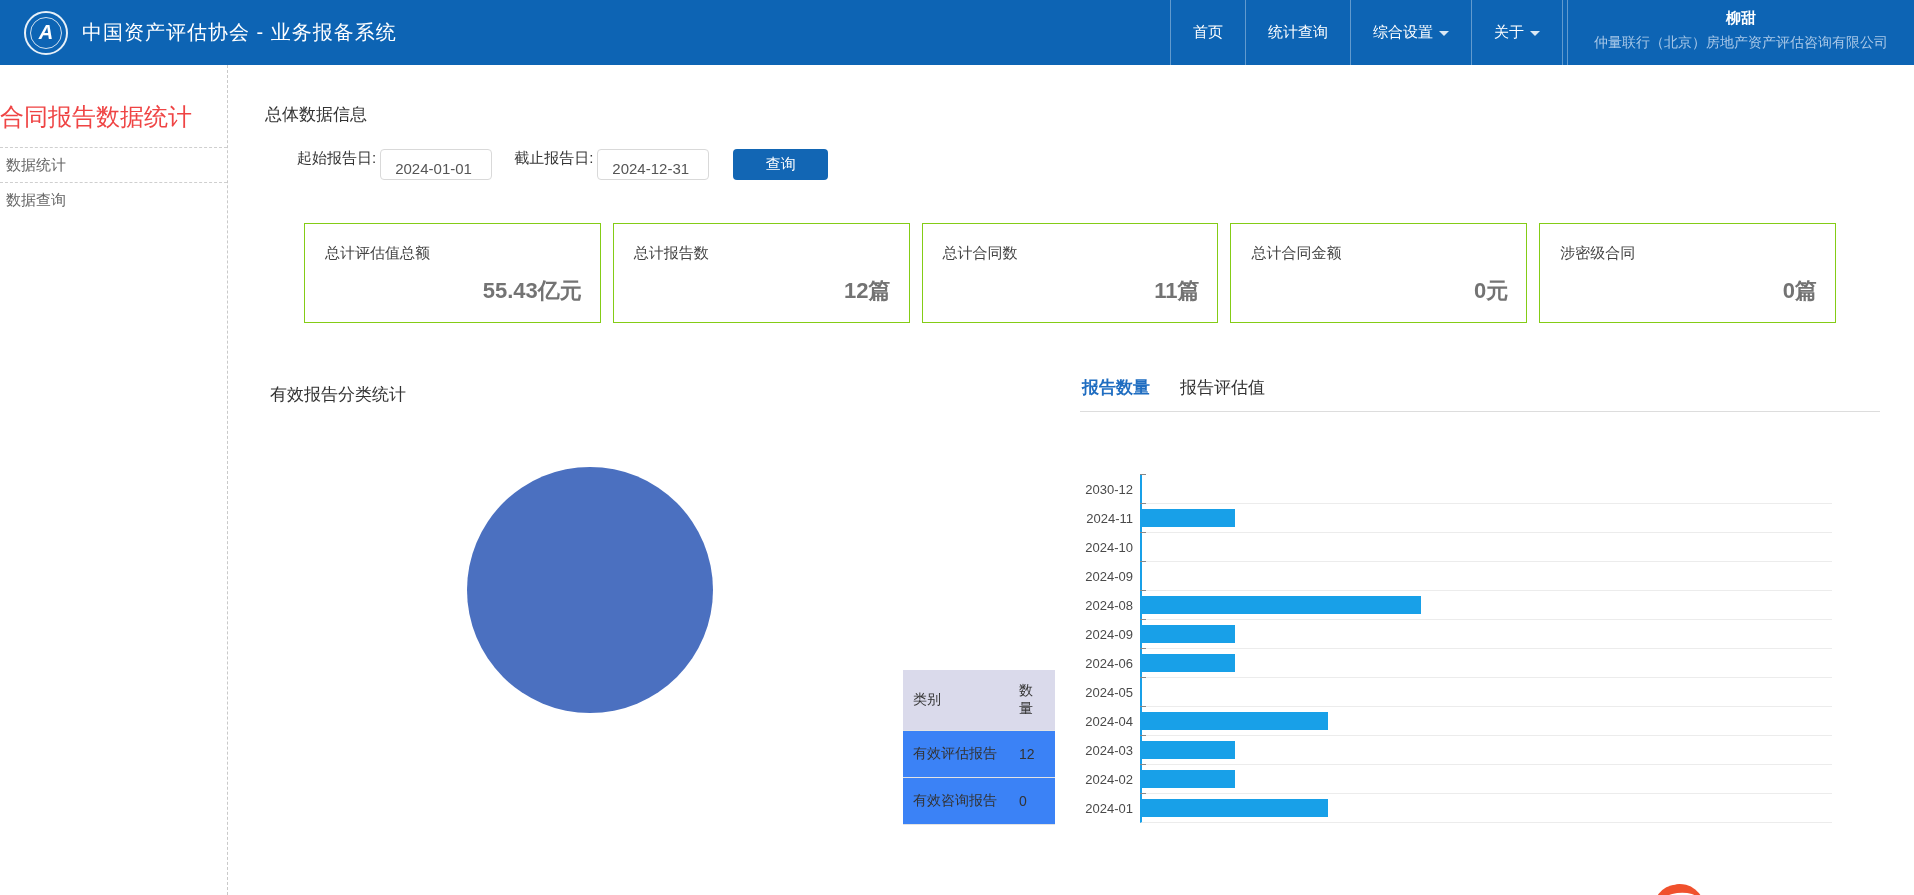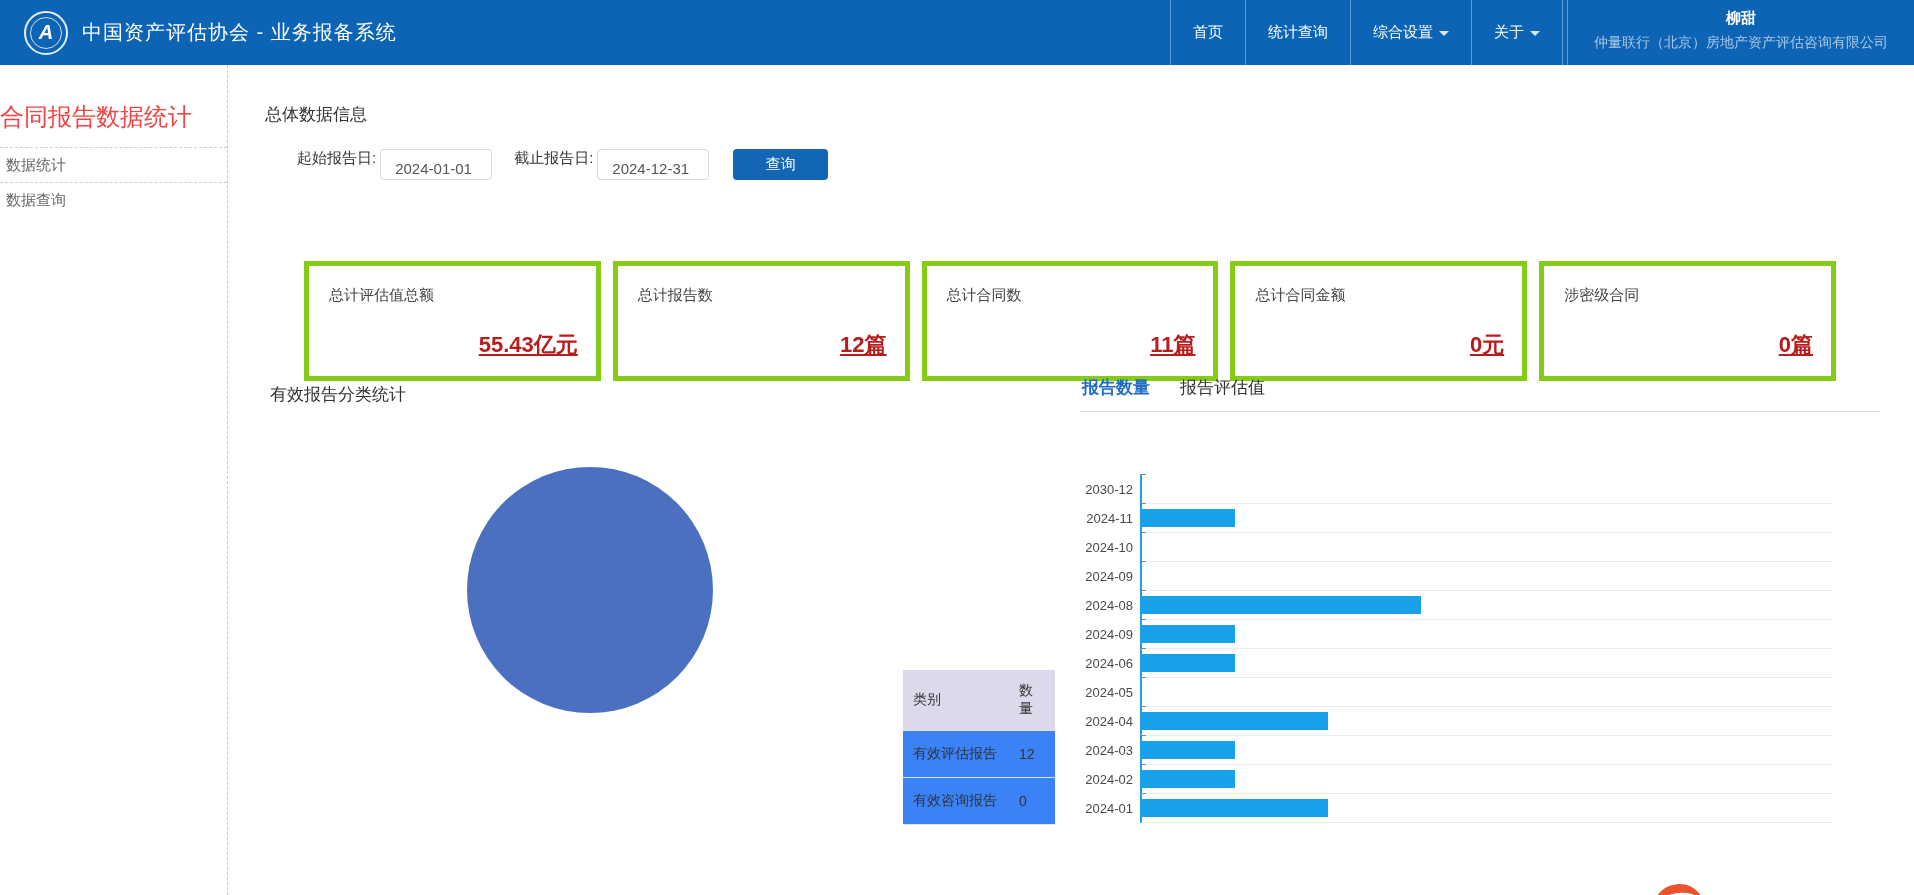--- a/index.html
+++ b/index.html
@@ -41,23 +41,23 @@
   .filter-label { color:#333; margin-right:4px; }
   .date-input { width:112px; height:31px; border:1px solid #d9d9d9; border-radius:4px;
                 font-size:15px; color:#555; padding:7px 0 0 14px; outline:none;
                 font-family:"Liberation Sans","DejaVu Sans",sans-serif; }
   .gap-lg { width:22px; }
   .search-btn { margin-left:24px; width:95px; height:31px; background:#1266b4; color:#fff;
                 border:none; border-radius:4px; font-size:15px; cursor:pointer;
                 font-family:"Liberation Sans","DejaVu Sans",sans-serif; }
 
   .cards { position:absolute; left:76px; top:158px; width:1532px; display:flex; gap:12px; }
-  .card { flex:1; height:120px; background:#fff; border:5px solid #84cc16; position:relative;margin-top:38px; }
+  .card { flex:1; height:100px; background:#fff; border:1px solid #84cc16; position:relative; }
   .card-label { position:absolute; left:20px; top:20px; font-size:15px; color:#444; }
-  .card-value { position:absolute; right:18px; bottom:16px; font-size:22px; font-weight:bold; color:#b91c1c;text-decoration:underline; }
+  .card-value { position:absolute; right:18px; bottom:16px; font-size:22px; font-weight:bold; color:#737373; }
 
   .pie-title { position:absolute; left:42px; top:318px; font-size:17px; color:#333; }
   .pie { position:absolute; left:239px; top:402px; width:246px; height:246px; border-radius:50%; }
 
   .cat-table { position:absolute; left:675px; top:605px; width:152px; font-size:14px; color:#333;
                border-collapse:collapse; }
   .cat-table th { background:#dadaeb; font-weight:normal; text-align:left; padding:12px 10px; }
   .cat-table th.num, .cat-table td.num { width:46px; }
   .cat-table td { padding:14px 10px; border-bottom:1px solid #e3e3e3; background:#3b82f6; }
   .cat-table tr { border-bottom:1px solid #e3e3e3; }

